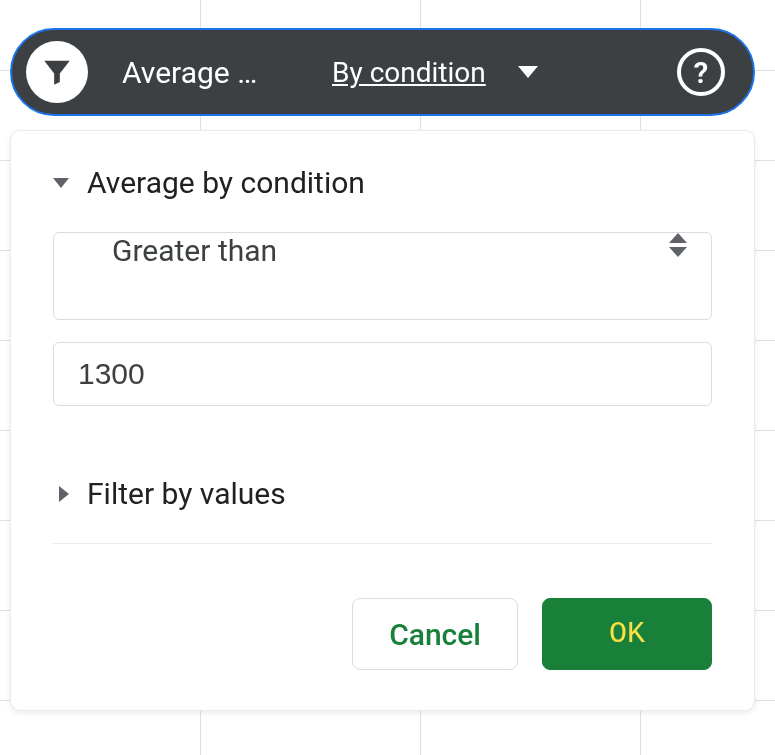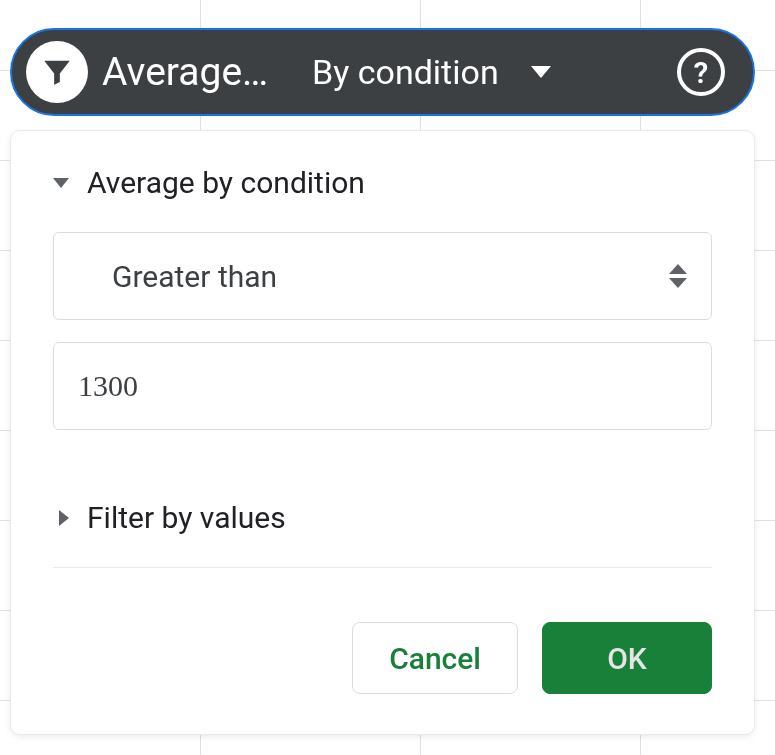--- a/index.html
+++ b/index.html
@@ -45,34 +45,35 @@
       width: 62px;
       height: 62px;
       border-radius: 50%;
       background: #fff;
       display: flex;
       align-items: center;
       justify-content: center;
       flex-shrink: 0;
     }
     .pill-col-label {
-      font-size: 39px;
-      margin-left: 14px;
+      font-size: 30px;
+      margin-left: 34px;
       white-space: nowrap;
       overflow: hidden;
       text-overflow: ellipsis;
       width: 170px;
     }
     .pill-condition {
-      font-size: 34px;
+      font-size: 28px;
       margin-left: 40px;
       display: flex;
       align-items: center;
       gap: 32px;
       cursor: pointer;
+      text-decoration: underline;
     }
     .help-circle {
       margin-left: auto;
       width: 48px;
       height: 48px;
       border: 4px solid #fff;
       border-radius: 50%;
       display: flex;
       align-items: center;
       justify-content: center;
@@ -117,21 +118,20 @@
       border-right: 10px solid transparent;
       border-top: 12px solid #fff;
     }
     .condition-select {
       margin-top: 32px;
       width: 100%;
       height: 88px;
       border: 1px solid #dadce0;
       border-radius: 6px;
       display: flex;
-      align-items: center;
       padding: 0 28px 0 58px;
       font-size: 30px;
       color: #3c4043;
       cursor: pointer;
       position: relative;
     }
     .sort-arrows {
       position: absolute;
       right: 24px;
       display: flex;
@@ -146,27 +146,27 @@
     }
     .sort-arrows .down {
       width: 0; height: 0;
       border-left: 9px solid transparent;
       border-right: 9px solid transparent;
       border-top: 10px solid #5f6368;
     }
     .value-input {
       margin-top: 22px;
       width: 100%;
-      height: 88px;
+      height: 64px;
       border: 1px solid #dadce0;
       border-radius: 6px;
       font-size: 30px;
       color: #3c4043;
       padding: 8px 24px;
-      font-family: Liberation Serif, serif;
+      font-family: Liberation Sans, sans-serif;
       outline: none;
     }
     .section-values {
       margin-top: 70px;
       border-bottom: 1px solid #e8eaed;
       padding-bottom: 32px;
       padding-left: 6px;
     }
     .button-row {
       margin-top: 54px;
@@ -187,22 +187,23 @@
       padding: 8px 36px;
     }
     .btn-cancel {
       background: #fff;
       border: 1px solid #dadce0;
       color: #188038;
     }
     .btn-ok {
       background: #188038;
       border: 1px solid #188038;
-      color: #e5e5e5;
+      color: #fde047;
       min-width: 170px;
+      font-family: Liberation Mono, monospace;
     }
   </style>
 </head>
 <body>
 
 <div class="grid-bg"></div>
 
 <div class="slicer-pill">
   <div class="filter-icon-circle">
     <svg width="34" height="34" viewBox="0 0 24 24" fill="#3c4043">

